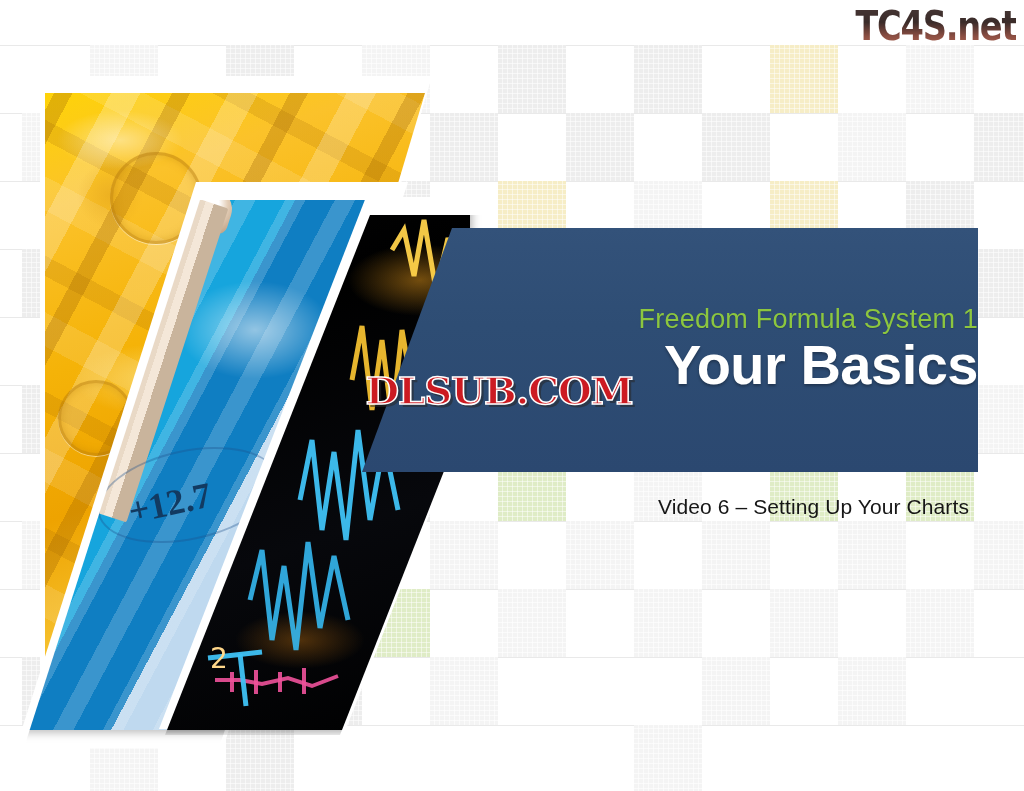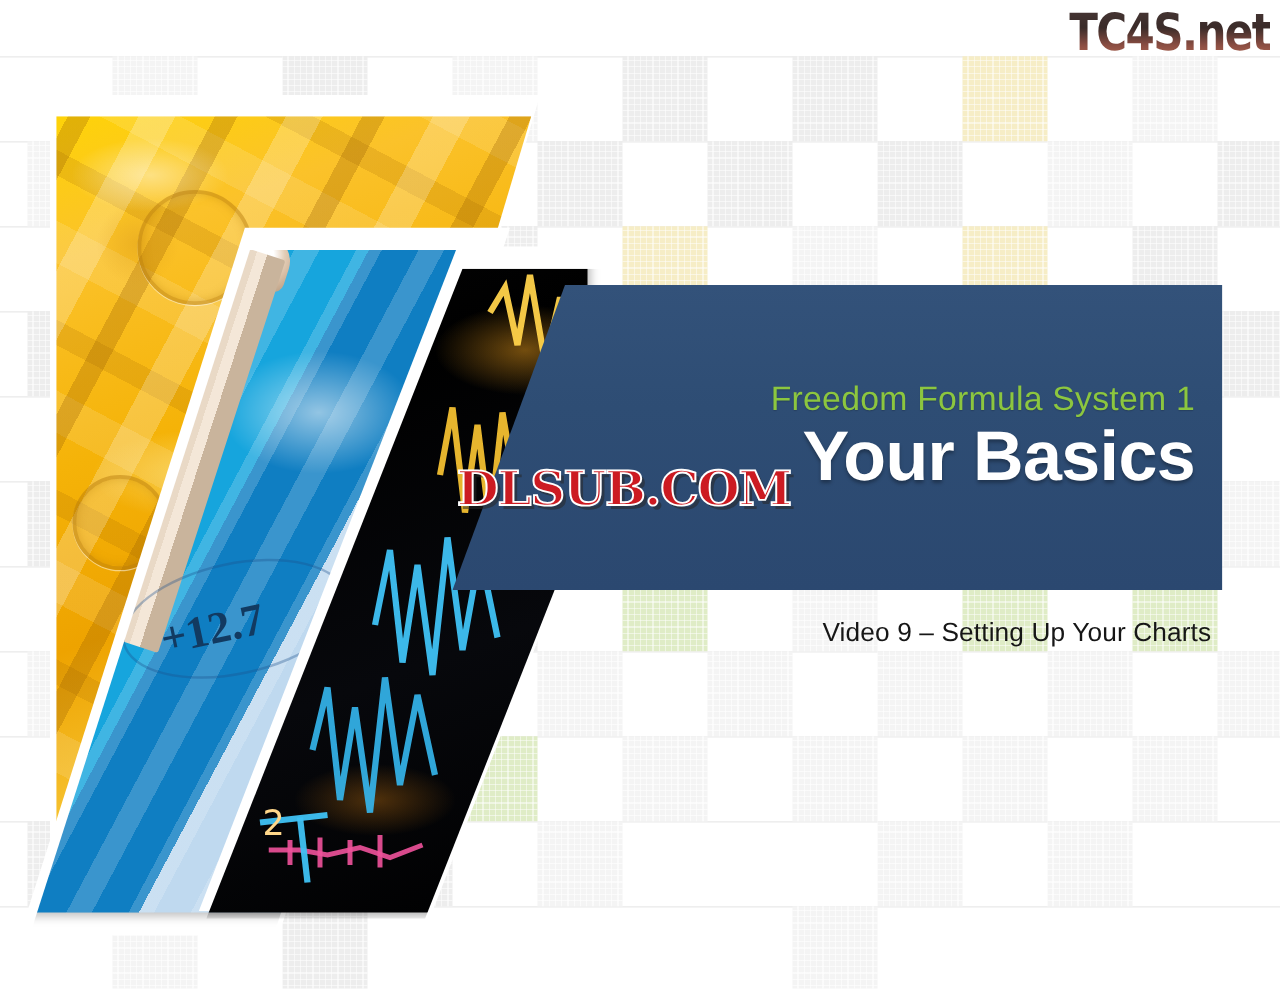--- a/index.html
+++ b/index.html
@@ -107,21 +107,21 @@
       linear-gradient(160deg,#0a0a0c 0%, #000 40%, #07080c 70%, #000 100%);
   }
 
   
   #banner{position:absolute;left:300px;top:228px;width:678px;height:244px;
           background:linear-gradient(180deg,#33527a 0%,#2e4d74 40%,#2b4870 100%);
           clip-path:polygon(152px 0, 678px 0, 678px 244px, 62px 244px);
           box-shadow:0 2px 6px rgba(0,0,0,.18);}
   #banner-text{position:absolute;left:300px;top:228px;width:678px;height:244px;
                display:flex;flex-direction:column;align-items:flex-end;justify-content:center;
-               padding-right:22px;box-sizing:border-box;}
+               padding-right:0;box-sizing:border-box;}
   #subtitle{color:#8cc63f;font-size:27px;letter-spacing:.2px;line-height:1.1;
             margin-bottom:2px;text-shadow:0 1px 1px rgba(0,0,0,.18);}
   #title{color:#ffffff;font-size:56px;font-weight:bold;line-height:1.05;
          letter-spacing:-.5px;text-shadow:0 2px 3px rgba(0,0,0,.3);}
 
   
   #caption{position:absolute;left:524px;top:495px;width:445px;text-align:right;
            color:#161616;font-size:21px;letter-spacing:.1px;}
 
   
@@ -271,18 +271,18 @@
       </div>
     </div>
   </div>
 
   <div id="banner"></div>
   <div id="banner-text">
     <div id="subtitle">Freedom Formula System 1</div>
     <div id="title">Your Basics</div>
   </div>
 
-  <div id="caption">Video 9 – Setting Up Your Charts</div>
+  <div id="caption">Video 6 – Setting Up Your Charts</div>
 
   <div id="wm-tc4s">TC4S.net</div>
   <div id="wm-dlsub">DLSUB.COM</div>
 
 </div>
 
 </body></html>

